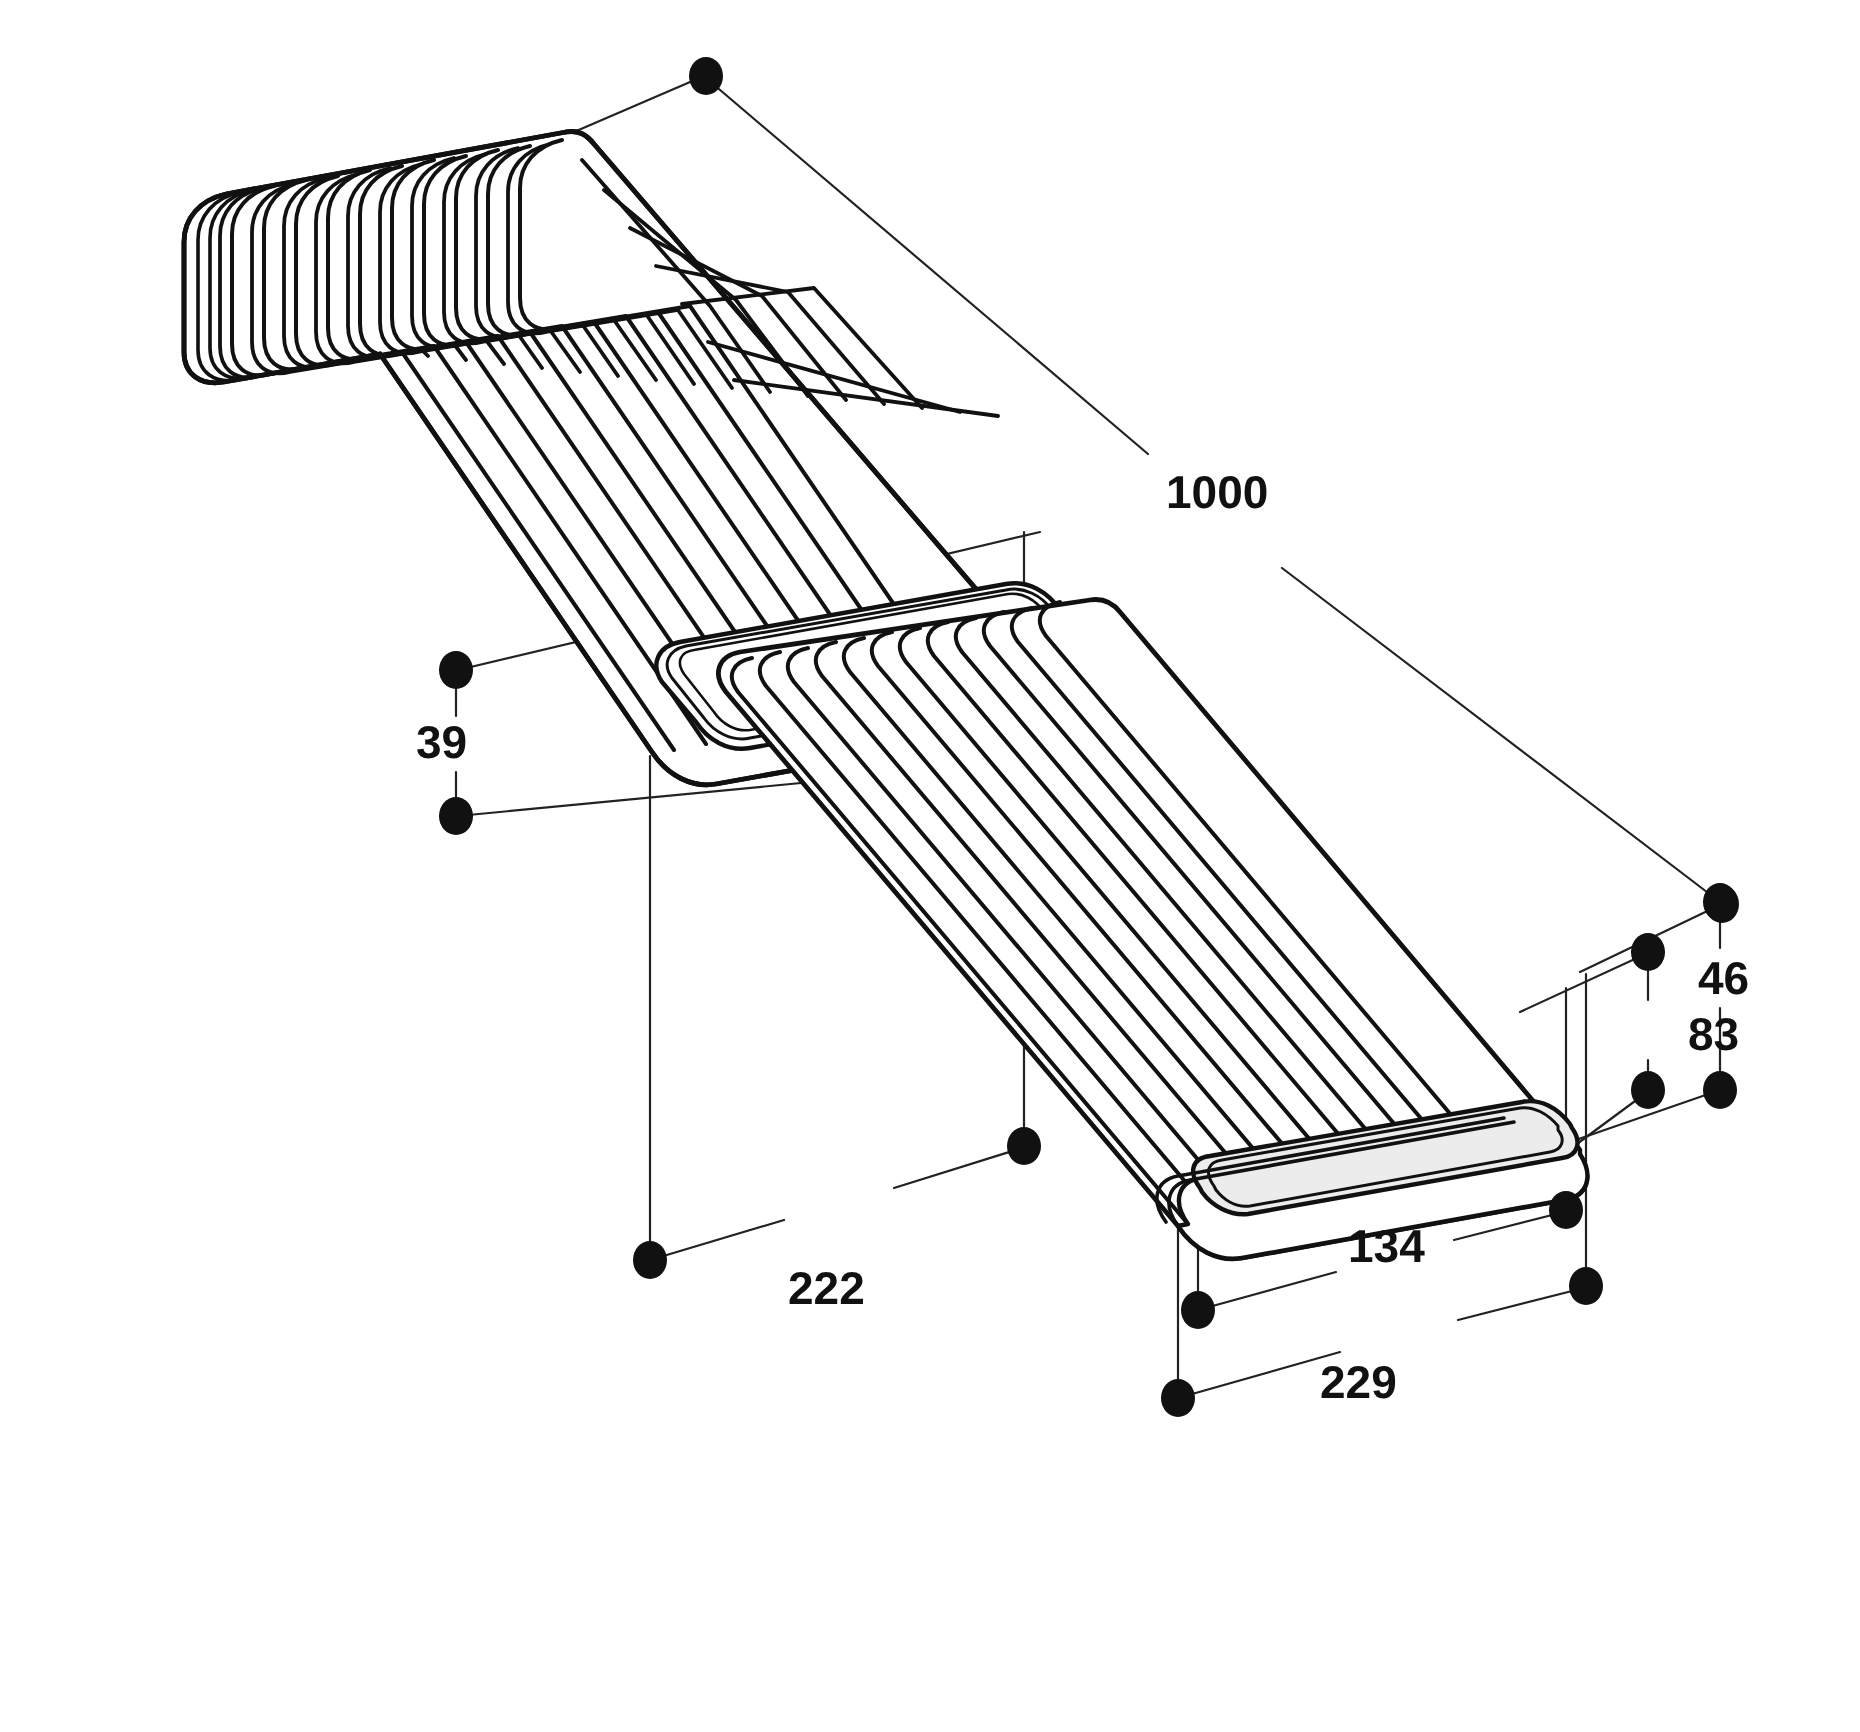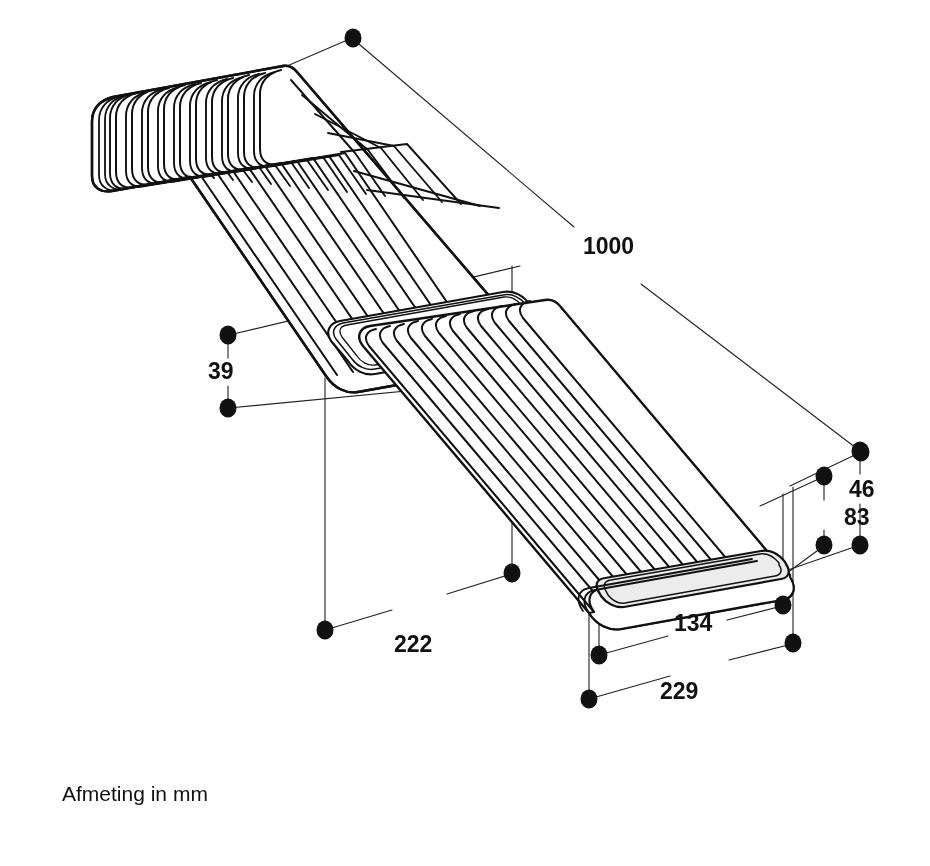--- a/index.html
+++ b/index.html
@@ -311,15 +311,14 @@
   <div class="dim-label" id="lbl-222">222</div>
 
   <div class="dim-label" id="lbl-216">134</div>
 
   <div class="dim-label" id="lbl-229">229</div>
 
   <div class="dim-label" id="lbl-97">46</div>
 
   <div class="dim-label" id="lbl-83">83</div>
 
-  <div class="caption">Afmeting in mm</div>
 
 </div>
 
 </body></html>

